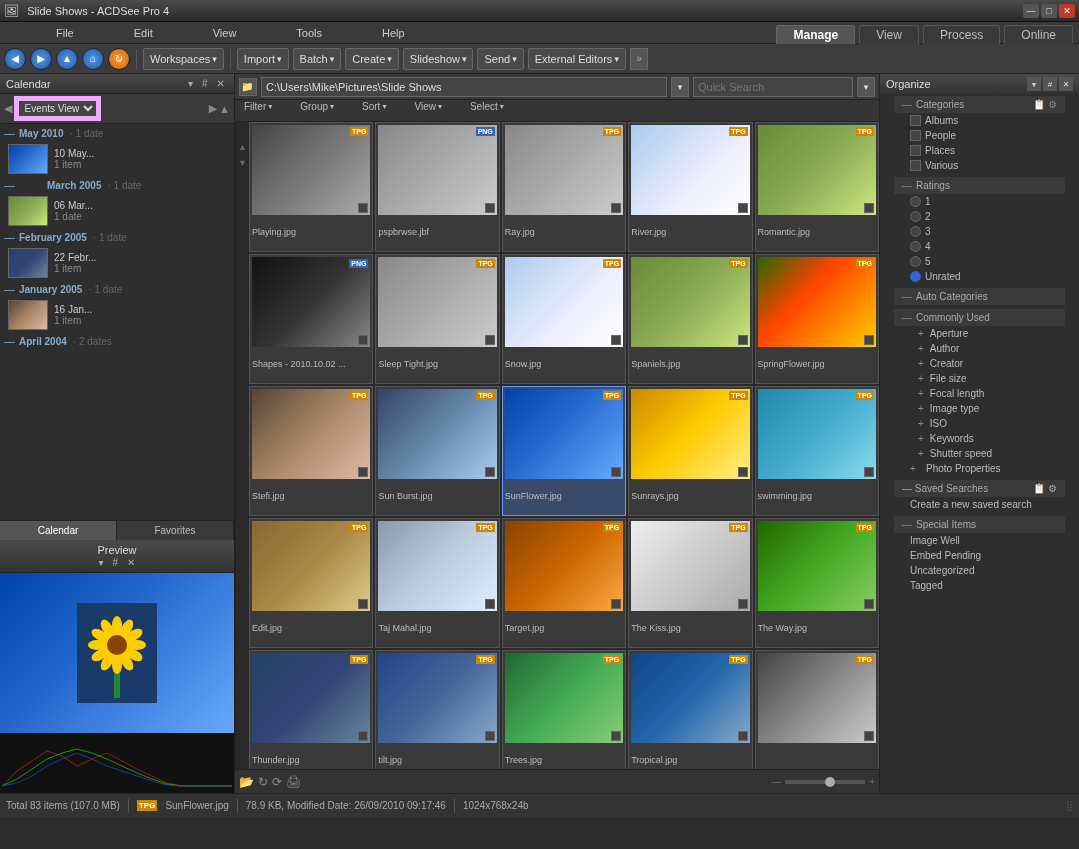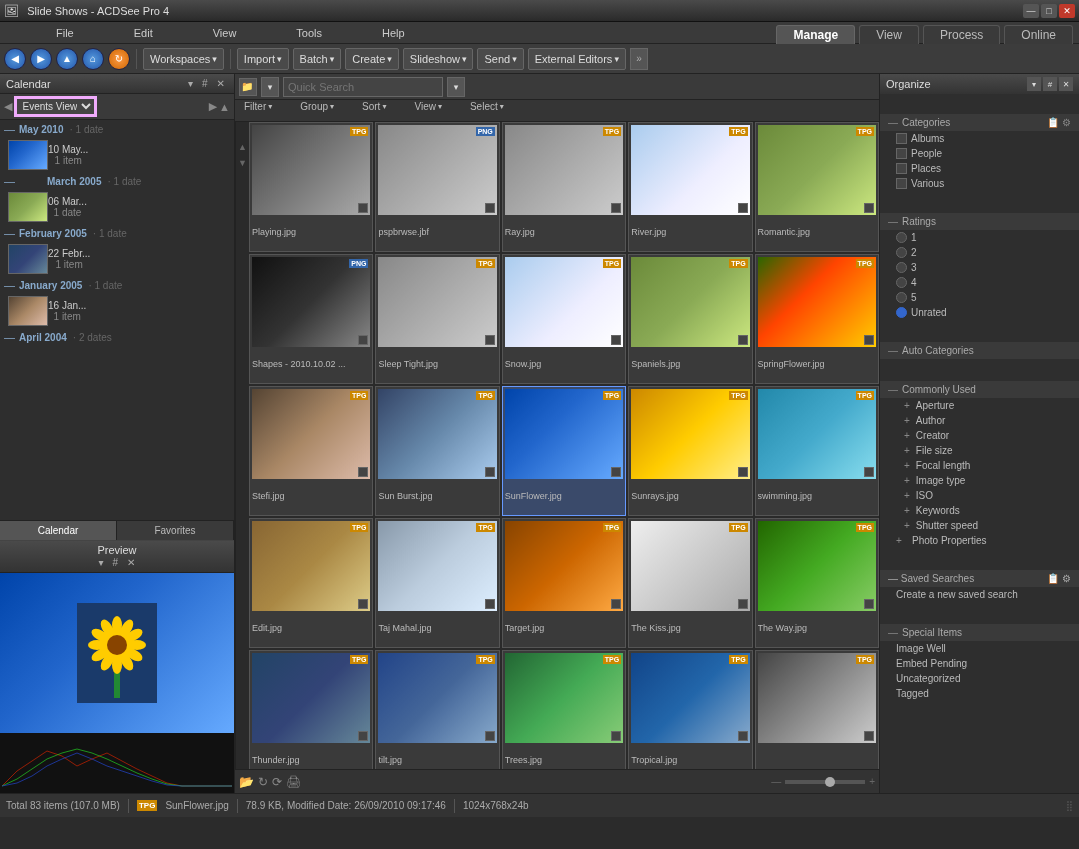--- a/index.html
+++ b/index.html
@@ -32,24 +32,24 @@
 
     
     #leftpanel { width: 235px; background: #2e2e2e; border-right: 1px solid #222; display: flex; flex-direction: column; }
     .panel-header { background: linear-gradient(to bottom, #4a4a4a, #333); padding: 3px 6px; font-size: 11px; color: #ddd; display: flex; align-items: center; justify-content: space-between; border-bottom: 1px solid #222; }
     .panel-header-controls { display: flex; gap: 3px; }
     .panel-ctrl { font-size: 10px; cursor: pointer; color: #aaa; padding: 1px 3px; }
 
     
     #calendar-panel { flex: 1; overflow-y: auto; }
     .calendar-toolbar { background: #3a3a3a; padding: 2px 4px; display: flex; align-items: center; gap: 2px; border-bottom: 1px solid #222; }
-    .cal-select { background: #444; color: #ddd; border: 3px solid #f0abfc; font-size: 10px; padding: 1px; }
+    .cal-select { background: #444; color: #ddd; border: 5px solid #f0abfc; font-size: 10px; padding: 1px; }
     .cal-month-row { display: flex; align-items: center; padding: 3px 4px; color: #88aacc; font-size: 11px; cursor: pointer; }
     .cal-month-row .dash { margin-right: 4px; }
-    .cal-item { display: flex; align-items: center; padding: 2px 8px; cursor: pointer; text-align: center; }
+    .cal-item { display: flex; align-items: center; padding: 2px 8px; gap: 6px; cursor: pointer; }
     .cal-thumb { width: 40px; height: 30px; background: #555; border: 1px solid #666; object-fit: cover; display: flex; align-items: center; justify-content: center; font-size: 8px; color: #999; overflow: hidden; }
     .cal-label { color: #ccc; font-size: 10px; }
     .cal-sub { color: #888; font-size: 10px; }
 
     
     #left-tabs { display: flex; border-top: 1px solid #222; }
     .left-tab { flex: 1; padding: 4px; text-align: center; background: #3a3a3a; color: #bbb; cursor: pointer; font-size: 10px; border-right: 1px solid #222; }
     .left-tab.active { background: #555; color: #fff; }
     .preview-header { background: linear-gradient(to bottom, #4a4a4a, #333); padding: 3px 6px; font-size: 11px; color: #ddd; display: flex; align-items: center; justify-content: space-between; border-top: 1px solid #444; border-bottom: 1px solid #222; flex-direction: column; }
     #preview-content { background: #111; height: 160px; display: flex; align-items: center; justify-content: center; overflow: hidden; position: relative; }
@@ -70,21 +70,21 @@
     .grid-item.selected { border-color: #6699ff; background: #3a4a6a; }
     .grid-thumb { width: 100%; height: 90px; background: #444; display: flex; align-items: center; justify-content: center; overflow: hidden; position: relative; }
     .grid-label { font-size: 9px; color: #bbb; text-align: left; padding: 12px 0; width: 100%; overflow: hidden; text-overflow: ellipsis; white-space: nowrap; }
     .tpg-badge { position: absolute; top: 2px; right: 2px; background: #cc8800; color: #fff; font-size: 7px; padding: 1px 2px; font-weight: bold; }
     .png-badge { position: absolute; top: 2px; right: 2px; background: #3366aa; color: #fff; font-size: 7px; padding: 1px 2px; font-weight: bold; }
     .checkbox-corner { position: absolute; bottom: 2px; right: 2px; width: 10px; height: 10px; background: #444; border: 1px solid #666; }
 
     
     #rightpanel { width: 200px; background: #2e2e2e; border-left: 1px solid #222; display: flex; flex-direction: column; overflow-y: auto; }
     .org-header { background: linear-gradient(to bottom, #4a4a4a, #333); padding: 3px 6px; font-size: 11px; color: #ddd; display: flex; align-items: center; justify-content: space-between; }
-    .org-section { padding: 2px 0; margin-top: 18px; }
+    .org-section { padding: 2px 14px; }
     .org-section-header { background: #3a3a3a; padding: 3px 8px; color: #aaa; font-size: 10px; display: flex; align-items: center; gap: 4px; cursor: pointer; }
     .org-section-header::before { content: '—'; color: #888; font-size: 10px; }
     .org-item { padding: 2px 16px; color: #bbb; font-size: 10px; cursor: pointer; display: flex; align-items: center; gap: 4px; }
     .org-checkbox { width: 11px; height: 11px; background: #444; border: 1px solid #666; display: inline-block; }
     .org-radio { width: 11px; height: 11px; border-radius: 50%; background: #444; border: 1px solid #666; display: inline-block; }
     .org-radio.selected { background: #3366cc; border-color: #3366cc; }
     .org-icons { display: flex; gap: 2px; }
     .org-icon { width: 14px; height: 14px; background: #555; display: flex; align-items: center; justify-content: center; font-size: 8px; cursor: pointer; }
     .sub-item { padding: 2px 24px; color: #bbb; font-size: 10px; cursor: pointer; display: flex; align-items: center; gap: 4px; }
     .sub-item::before { content: '+'; color: #888; margin-right: 2px; }
@@ -332,20 +332,21 @@
           <polyline points="0,55 15,52 30,45 45,35 60,28 75,22 90,28 105,35 120,40 135,45 150,50 165,54 180,55 195,55 210,55 225,55 235,55" fill="none" stroke="#2244cc" stroke-width="1" opacity="0.7"></polyline>
         </svg>
       </div>
     </div>
   </div>
 
   <div id="centerpanel">
 
     <div id="addressbar">
       <div class="addr-btn" style="background:#555; border:1px solid #666; width:18px; height:18px; display:flex; align-items:center; justify-content:center;">📁</div>
+      <input class="addr-input" type="text" value="C:\Users\Mike\Pictures\Slide Shows" style="flex: 1 1 0%; background: rgb(68, 68, 68); border: 1px solid rgb(102, 102, 102); color: rgb(221, 221, 221); font-size: 11px; padding: 2px 4px; height: 20px;">
       <span style="background:#555; border:1px solid #666; width:18px; height:20px; display:flex; align-items:center; justify-content:center; font-size:9px; color:#ddd; cursor:pointer;">▾</span>
       <input class="search-input" type="text" placeholder="Quick Search" style="width: 160px; background: rgb(68, 68, 68); border: 1px solid rgb(102, 102, 102); color: rgb(221, 221, 221); font-size: 11px; padding: 2px 4px; height: 20px;">
       <span class="search-arrow" style="background:#555; border:1px solid #666; width:18px; height:20px; display:flex; align-items:center; justify-content:center; font-size:9px; color:#ddd; cursor:pointer;">▾</span>
     </div>
 
     <div id="filterbar">
       <span class="filter-btn">Filter</span>
       <span class="filter-btn">Group</span>
       <span class="filter-btn">Sort</span>
       <span class="filter-btn">View</span>

